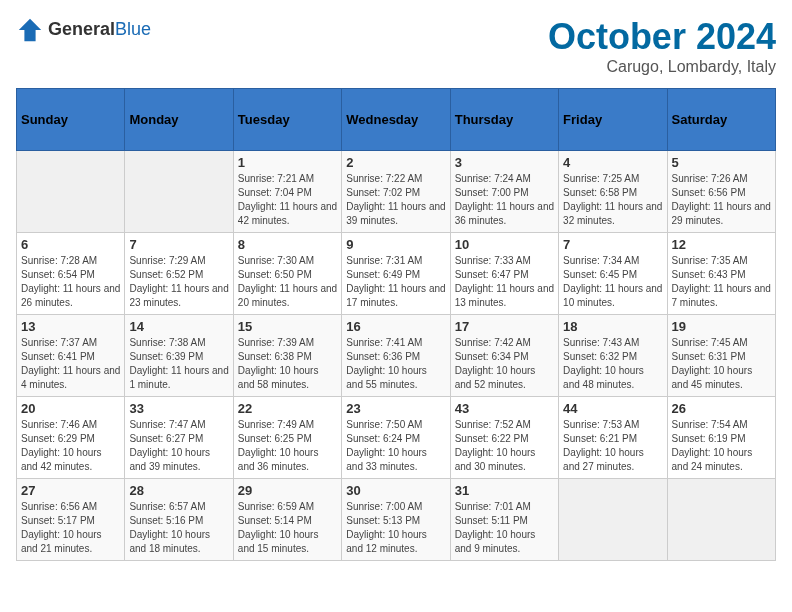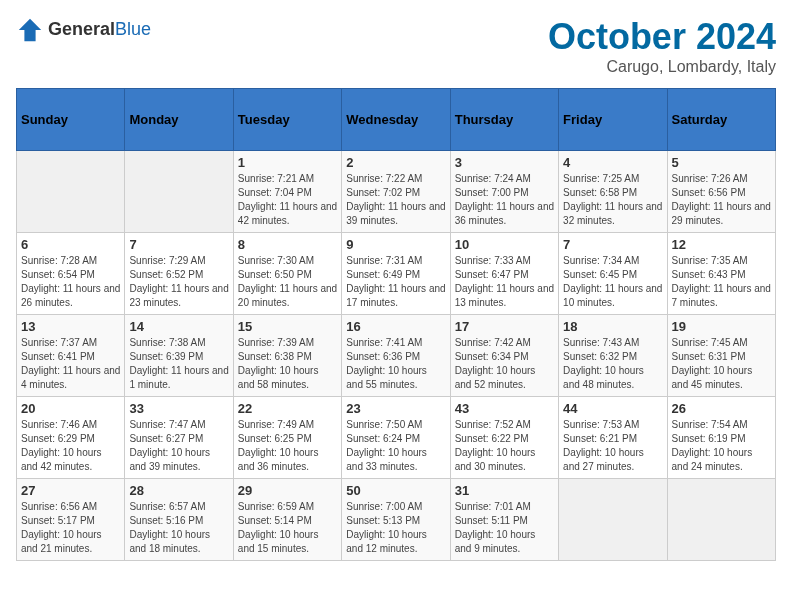--- a/index.html
+++ b/index.html
@@ -245,21 +245,21 @@
         </td>
         <td>
           <div class="day-number">28</div>
           <div class="day-info">Sunrise: 6:57 AM<br>Sunset: 5:16 PM<br>Daylight: 10 hours and 18 minutes.</div>
         </td>
         <td>
           <div class="day-number">29</div>
           <div class="day-info">Sunrise: 6:59 AM<br>Sunset: 5:14 PM<br>Daylight: 10 hours and 15 minutes.</div>
         </td>
         <td>
-          <div class="day-number">50</div>
+          <div class="day-number">30</div>
           <div class="day-info">Sunrise: 7:00 AM<br>Sunset: 5:13 PM<br>Daylight: 10 hours and 12 minutes.</div>
         </td>
         <td>
           <div class="day-number">31</div>
           <div class="day-info">Sunrise: 7:01 AM<br>Sunset: 5:11 PM<br>Daylight: 10 hours and 9 minutes.</div>
         </td>
         <td class="empty-cell"></td>
         <td class="empty-cell"></td>
       </tr>
     </tbody>

